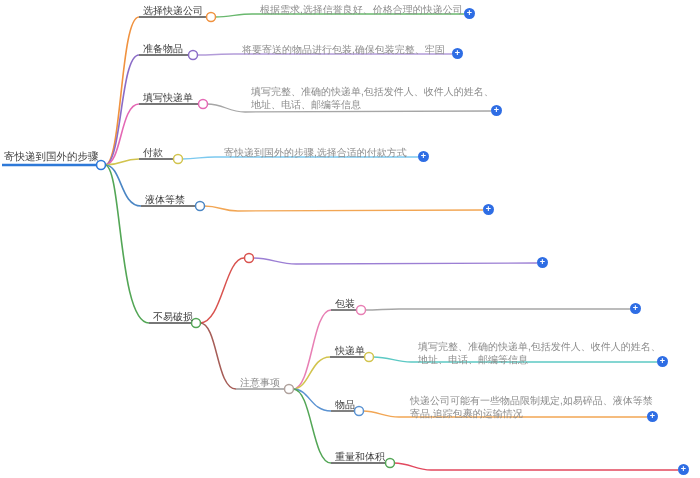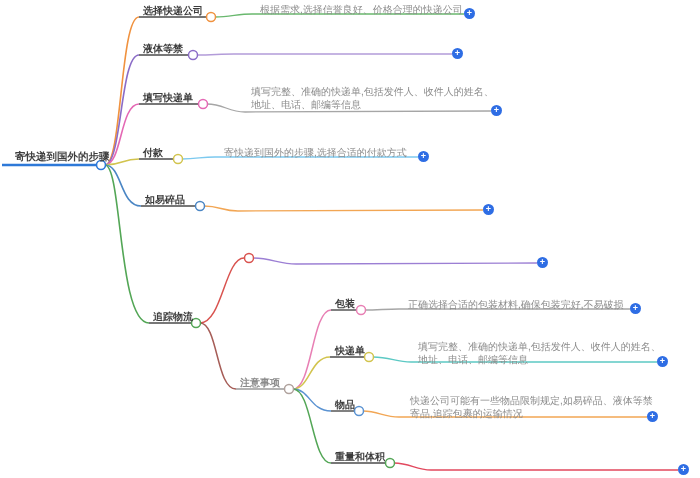--- a/index.html
+++ b/index.html
@@ -1,21 +1,21 @@
 <!DOCTYPE html>
 <html><head>
 <meta charset="utf-8">
 <style>
   html,body{margin:0;padding:0;background:#fff;}
   #stage{position:relative;width:700px;height:478px;background:#ffffff;overflow:hidden;
          font-family:"Liberation Sans", sans-serif;}
   #wires{position:absolute;left:0;top:0;z-index:1;}
-  .label{position:absolute;z-index:2;font-size:10px;font-weight:bold;color:#3c3c3c;white-space:nowrap;}
+  .label{position:absolute;z-index:2;font-size:10px;font-weight:normal;color:#3c3c3c;white-space:nowrap;}
   .label.root{font-size:10.5px;color:#3f3f3f;}
-  .label.muted{color:#8c8c8c;font-weight:bold;}
+  .label.muted{color:#8c8c8c;font-weight:normal;}
   .note{position:absolute;z-index:2;font-size:10px;color:#8c8c8c;line-height:13px;white-space:pre-line;}
   .plus{position:absolute;z-index:3;width:11px;height:11px;border-radius:50%;
         background:#2e6de4;color:#ffffff;font-size:9px;line-height:11px;font-weight:bold;
         text-align:center;cursor:pointer;}
 </style>
 </head>
 <body>
 
 <div id="stage">
 
@@ -71,40 +71,40 @@
     <circle cx="200" cy="206" r="4.5" fill="#ffffff" stroke="#4b86c4" stroke-width="1.5"></circle>
     <circle cx="196" cy="323" r="4.5" fill="#ffffff" stroke="#53a656" stroke-width="1.5"></circle>
     <circle cx="249" cy="258" r="4.5" fill="#ffffff" stroke="#d9534f" stroke-width="1.5"></circle>
     <circle cx="289" cy="389" r="4.5" fill="#ffffff" stroke="#b0a29d" stroke-width="1.5"></circle>
     <circle cx="361" cy="310" r="4.5" fill="#ffffff" stroke="#e87fb4" stroke-width="1.5"></circle>
     <circle cx="369" cy="357" r="4.5" fill="#ffffff" stroke="#d2c44e" stroke-width="1.5"></circle>
     <circle cx="359" cy="411" r="4.5" fill="#ffffff" stroke="#5b93d2" stroke-width="1.5"></circle>
     <circle cx="390" cy="463" r="4.5" fill="#ffffff" stroke="#53a656" stroke-width="1.5"></circle>
   </svg>
 
-  <div class="label root" style="left:15px;top:150px">寄快递到国外的步骤</div>
+  <div class="label root" style="left:4px;top:150px">寄快递到国外的步骤</div>
 
   <div class="label" style="left:143px;top:4px">选择快递公司</div>
-  <div class="label" style="left:143px;top:42px">液体等禁</div>
+  <div class="label" style="left:143px;top:42px">准备物品</div>
   <div class="label" style="left:143px;top:91px">填写快递单</div>
   <div class="label" style="left:143px;top:146px">付款</div>
-  <div class="label" style="left:145px;top:193px">如易碎品</div>
-  <div class="label" style="left:153px;top:310px">追踪物流</div>
+  <div class="label" style="left:145px;top:193px">液体等禁</div>
+  <div class="label" style="left:153px;top:310px">不易破损</div>
   <div class="label muted" style="left:240px;top:376px">注意事项</div>
 
   <div class="label" style="left:335px;top:297px">包装</div>
   <div class="label" style="left:335px;top:344px">快递单</div>
   <div class="label" style="left:335px;top:398px">物品</div>
   <div class="label" style="left:335px;top:450px">重量和体积</div>
 
   <div class="note" style="left:260px;top:3px">根据需求,选择信誉良好、价格合理的快递公司</div>
+  <div class="note" style="left:242px;top:43px">将要寄送的物品进行包装,确保包装完整、牢固</div>
   <div class="note" style="left:251px;top:85px">填写完整、准确的快递单,包括发件人、收件人的姓名、
 地址、电话、邮编等信息</div>
   <div class="note" style="left:224px;top:146px">寄快递到国外的步骤,选择合适的付款方式</div>
-  <div class="note" style="left:408px;top:298px">正确选择合适的包装材料,确保包装完好,不易破损</div>
   <div class="note" style="left:418px;top:340px">填写完整、准确的快递单,包括发件人、收件人的姓名、
 地址、电话、邮编等信息</div>
   <div class="note" style="left:410px;top:394px">快递公司可能有一些物品限制规定,如易碎品、液体等禁
 寄品,追踪包裹的运输情况</div>
 
   <div class="plus" style="left:464px;top:8px"><span>+</span></div>
   <div class="plus" style="left:452px;top:48px"><span>+</span></div>
   <div class="plus" style="left:491px;top:105px"><span>+</span></div>
   <div class="plus" style="left:418px;top:151px"><span>+</span></div>
   <div class="plus" style="left:483px;top:204px"><span>+</span></div>

